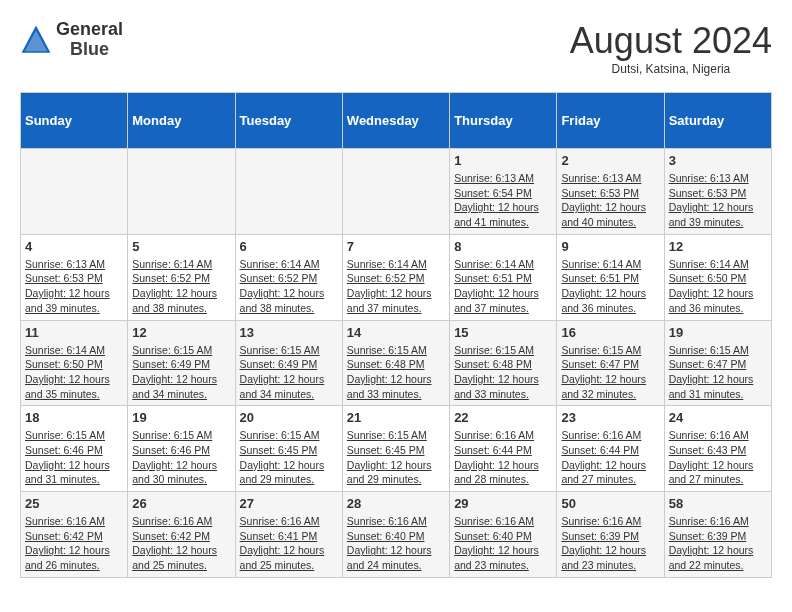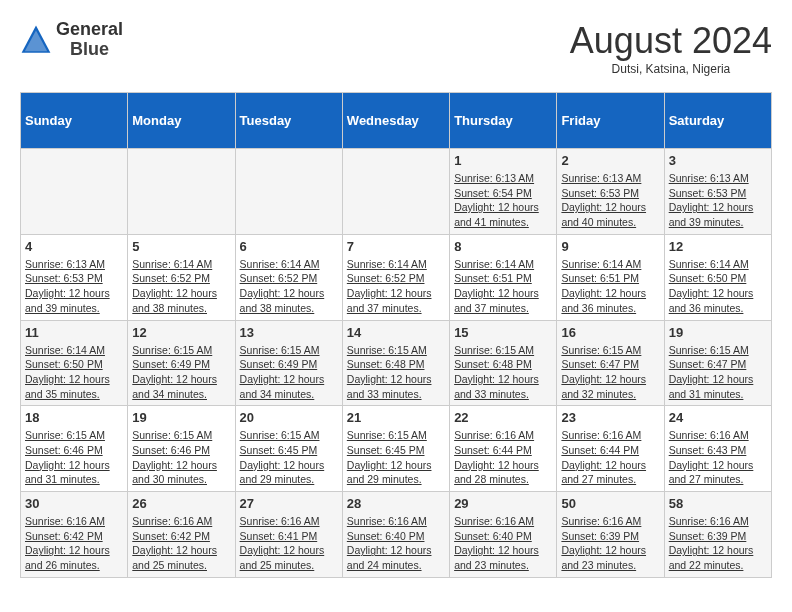--- a/index.html
+++ b/index.html
@@ -297,21 +297,21 @@
         <td>
           <div class="day-num">24</div>
           <div class="day-info" style="white-space: pre-line;">Sunrise: 6:16 AM
 Sunset: 6:43 PM
 Daylight: 12 hours
 and 27 minutes.</div>
         </td>
       </tr>
       <tr>
         <td>
-          <div class="day-num">30</div>
+          <div class="day-num">25</div>
           <div class="day-info" style="white-space: pre-line;">Sunrise: 6:16 AM
 Sunset: 6:42 PM
 Daylight: 12 hours
 and 26 minutes.</div>
         </td>
         <td>
           <div class="day-num">26</div>
           <div class="day-info" style="white-space: pre-line;">Sunrise: 6:16 AM
 Sunset: 6:42 PM
 Daylight: 12 hours

